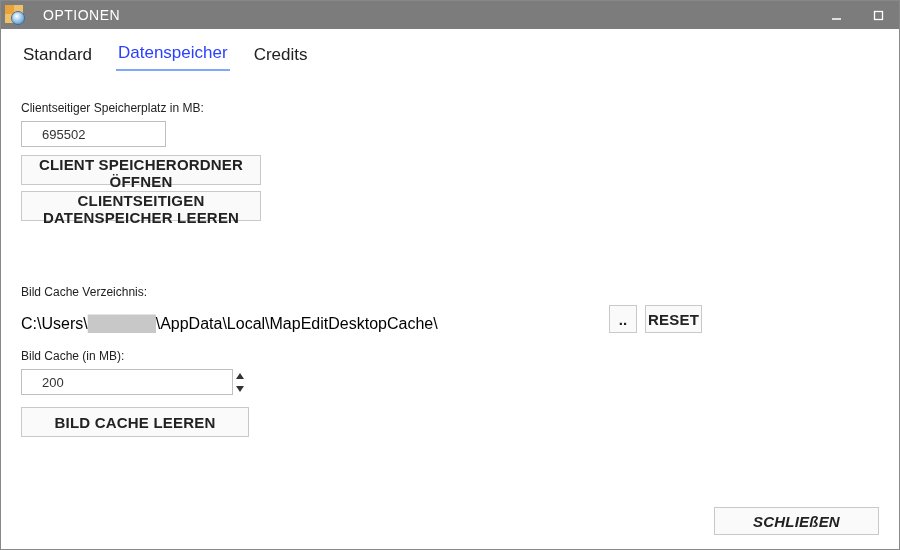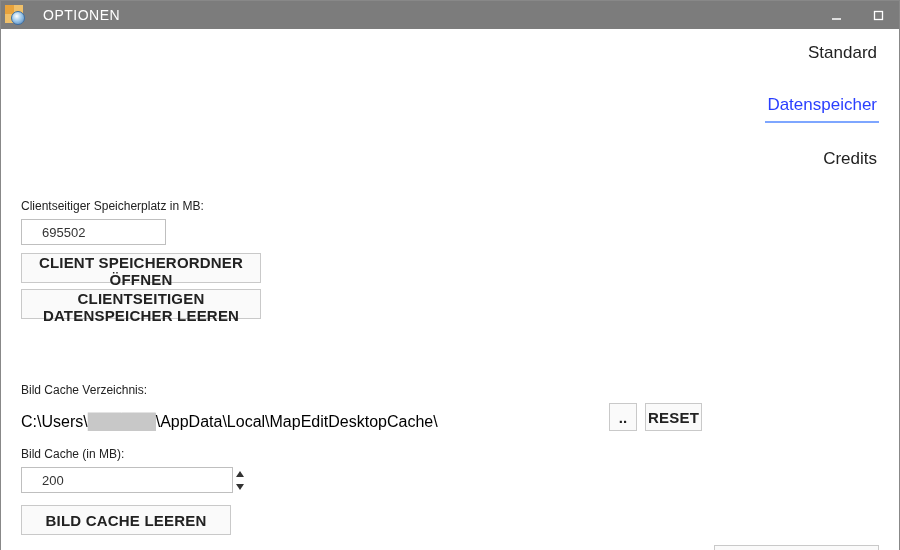--- a/index.html
+++ b/index.html
@@ -11,21 +11,21 @@
   .titlebar .app-icon .a { background: #e8a33c; left: 0; top: 0; }
   .titlebar .app-icon .b { background: #f0c069; left: 9px; top: 0; }
   .titlebar .app-icon .c { background: #f0c069; left: 0; top: 9px; }
   .titlebar .app-icon .d { background: #e8a33c; left: 9px; top: 9px; }
   .titlebar .app-icon .globe { position: absolute; left: 6px; top: 6px; width: 14px; height: 14px; border-radius: 50%; background: radial-gradient(circle at 40% 35%, #fff 0%, #9ec8ea 45%, #4a7db5 100%); border: 1px solid #3a6ea5; }
   .titlebar .title-text { flex: 0 0 auto; letter-spacing: 0.5px; font-weight: 300; }
   .titlebar .spacer { flex: 1; }
   .titlebar .win-btn { width: 30px; height: 28px; display: flex; align-items: center; justify-content: center; color: #fff; cursor: pointer; }
   .titlebar .win-btn svg { display: block; }
   .content { flex: 1; background: #fff; padding: 10px 20px 14px 20px; display: flex; flex-direction: column; position: relative; }
-  .tabs { display: flex; gap: 22px; align-items: flex-end; margin-bottom: 18px; flex-direction: column; }
+  .tabs { display: flex; gap: 22px; align-items: flex-end; margin-bottom: 24px; }
   .tab { font-size: 17px; color: #222; padding: 4px 2px 6px 2px; cursor: pointer; }
   .tab.active { color: #2a3fff; border-bottom: 2px solid #7ea6ff; }
   .section-label { font-size: 12px; color: #222; margin-top: 6px; margin-bottom: 6px; }
   .row { display: flex; align-items: center; gap: 8px; }
   input[type=text].field, .numeric-wrap input {
     height: 26px; border: 1px solid #bfbfbf; padding: 2px 20px; font-size: 13px; color: #333; background: #fff;
   }
   .btn { height: 30px; border: 1px solid #c9c9c9; background: #fafafa; font-size: 15px; font-weight: 700; letter-spacing: 0.2px; cursor: pointer; padding: 0 10px; color: #222; }
   .btn.wide { width: 240px; text-align: center; }
   .btn.small { height: 28px; min-width: 28px; padding: 0 8px; }
@@ -107,19 +107,19 @@
         </div>
         <div class="sp">
           <svg width="8" height="6">
               <polygon points="0,0 8,0 4,6" fill="#333"></polygon>
             </svg>
         </div>
       </div>
     </div>
 
     <div style="height:12px;"></div>
-    <button class="btn wide" style="width:210px;">BILD CACHE LEEREN</button>
+    <button class="btn wide" style="width:228px;">BILD CACHE LEEREN</button>
 
     <div class="footer">
       <button class="btn big">SCHLIEßEN</button>
     </div>
   </div>
 </div>
 
 </body></html>

